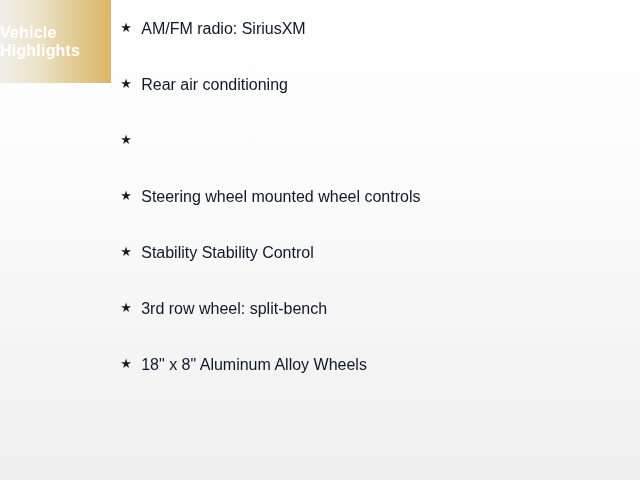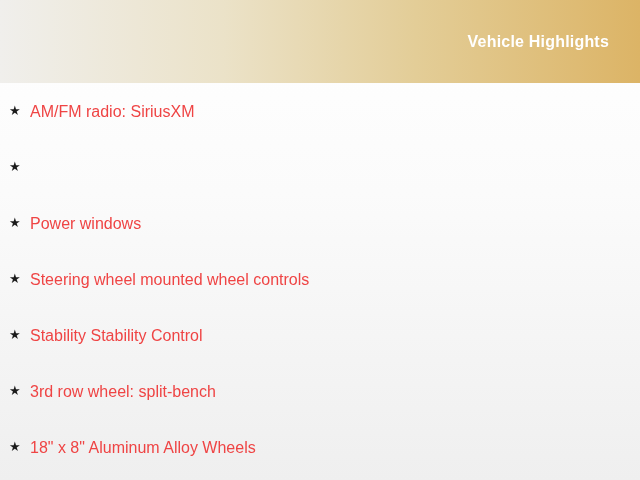--- a/index.html
+++ b/index.html
@@ -10,21 +10,20 @@
     width: 640px;
     height: 480px;
     overflow: hidden;
     font-family: "Liberation Sans", sans-serif;
     background: linear-gradient(to bottom, #ffffff 0%, #fbfbfb 40%, #efefef 100%);
   }
   .panel {
     width: 640px;
     height: 480px;
     display: flex;
-    flex-direction: column;
   }
   .header {
     height: 83px;
     flex: 0 0 83px;
     display: flex;
     align-items: center;
     justify-content: flex-end;
     padding-right: 31px;
     box-sizing: border-box;
     background: linear-gradient(to right, #f0efec 0%, #ebe2c8 35%, #e3cd97 65%, #dcb466 100%);
@@ -52,21 +51,21 @@
   .star-icon {
     font-size: 13px;
     color: #1a1a1a;
     width: 21px;
     flex: 0 0 21px;
     margin-top: -3px;
     line-height: 1;
   }
   .highlight-label {
     font-size: 16px;
-    color: #ef4444;
+    color: #0f172a;
     line-height: 1;
   }
 </style>
 </head>
 <body>
 
 <div class="panel">
 
   <div class="header">
     <span class="header-title">Vehicle Highlights</span>
@@ -74,25 +73,25 @@
 
   <div class="highlights-list">
 
     <div class="highlight-row">
       <span class="star-icon">★</span>
       <span class="highlight-label">AM/FM radio: SiriusXM</span>
     </div>
 
     <div class="highlight-row">
       <span class="star-icon">★</span>
+      <span class="highlight-label">Rear air conditioning</span>
     </div>
 
     <div class="highlight-row">
       <span class="star-icon">★</span>
-      <span class="highlight-label">Power windows</span>
     </div>
 
     <div class="highlight-row">
       <span class="star-icon">★</span>
       <span class="highlight-label">Steering wheel mounted wheel controls</span>
     </div>
 
     <div class="highlight-row">
       <span class="star-icon">★</span>
       <span class="highlight-label">Stability Stability Control</span>

